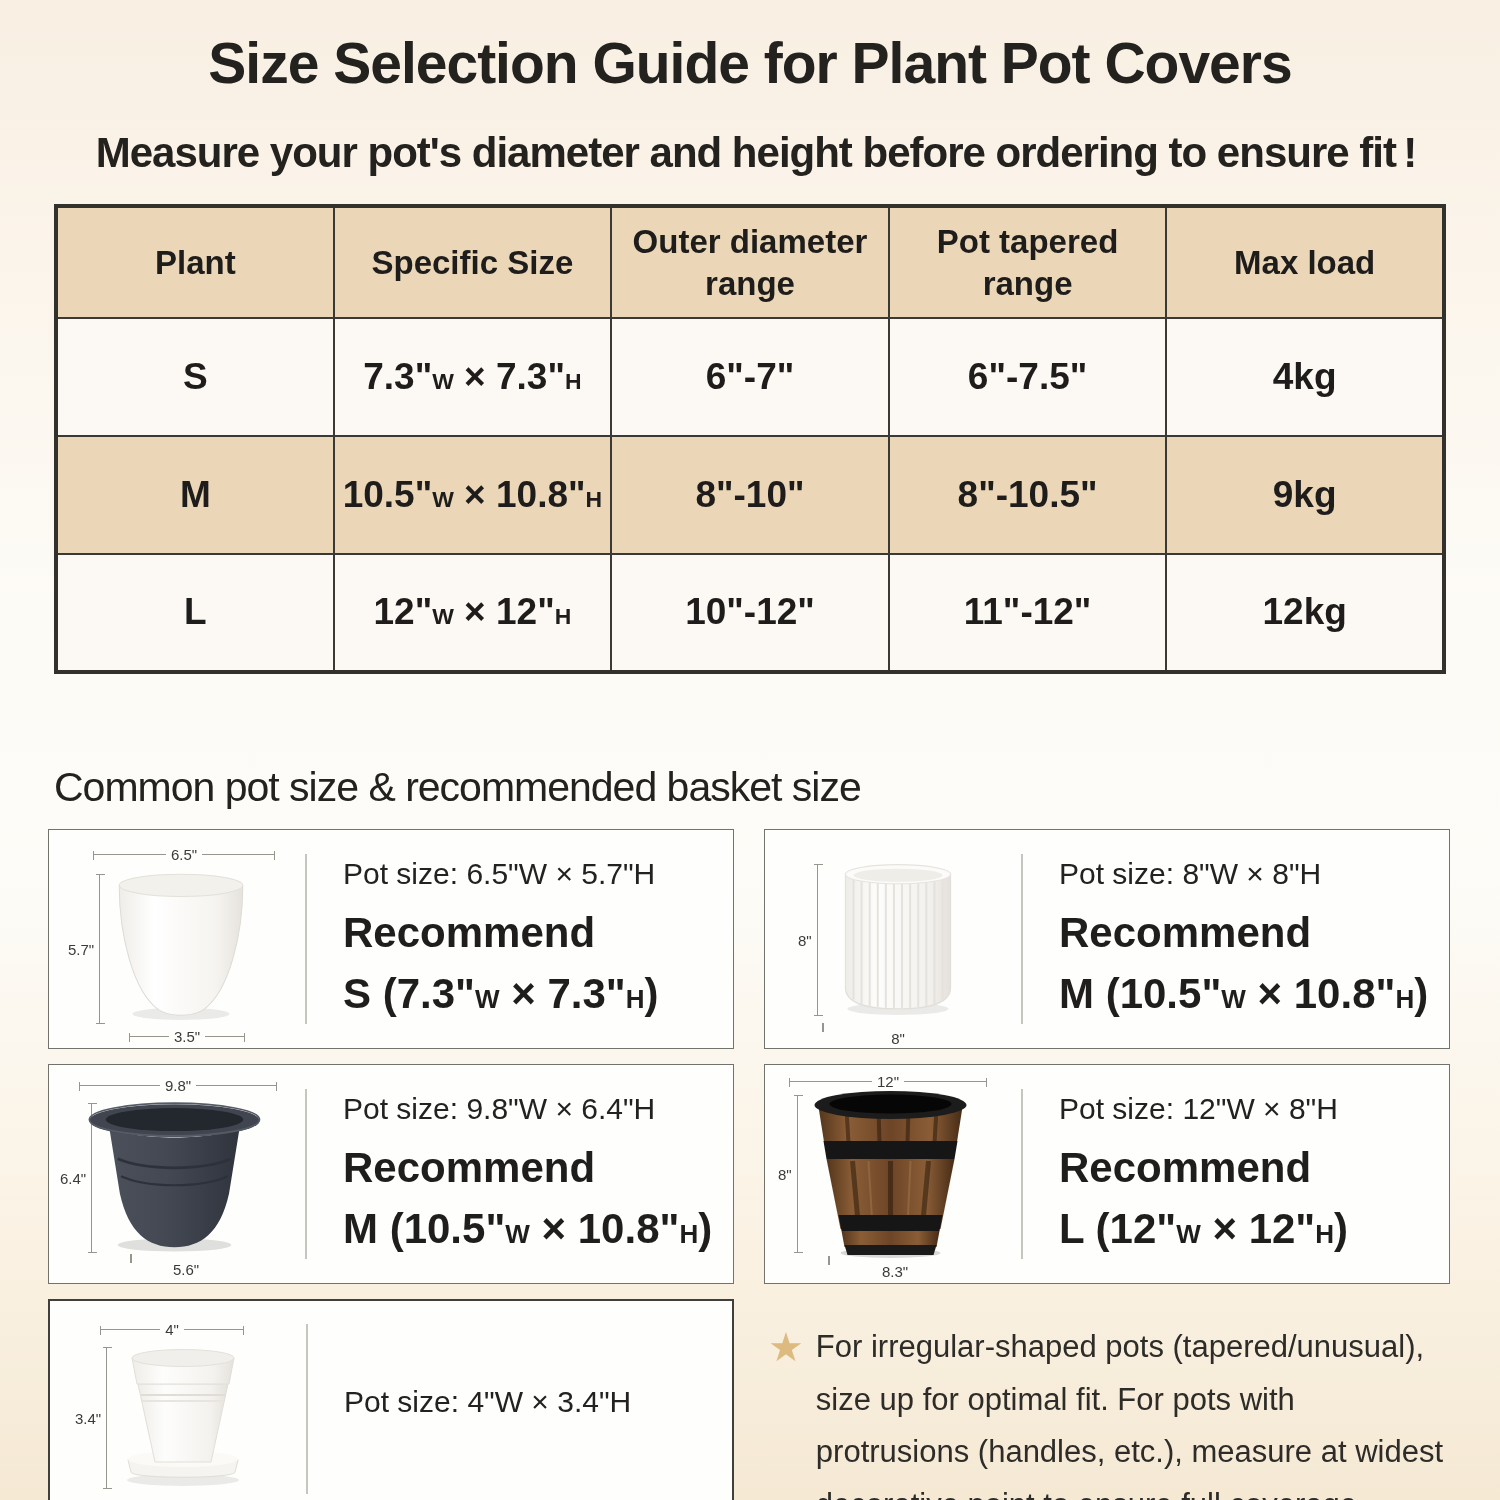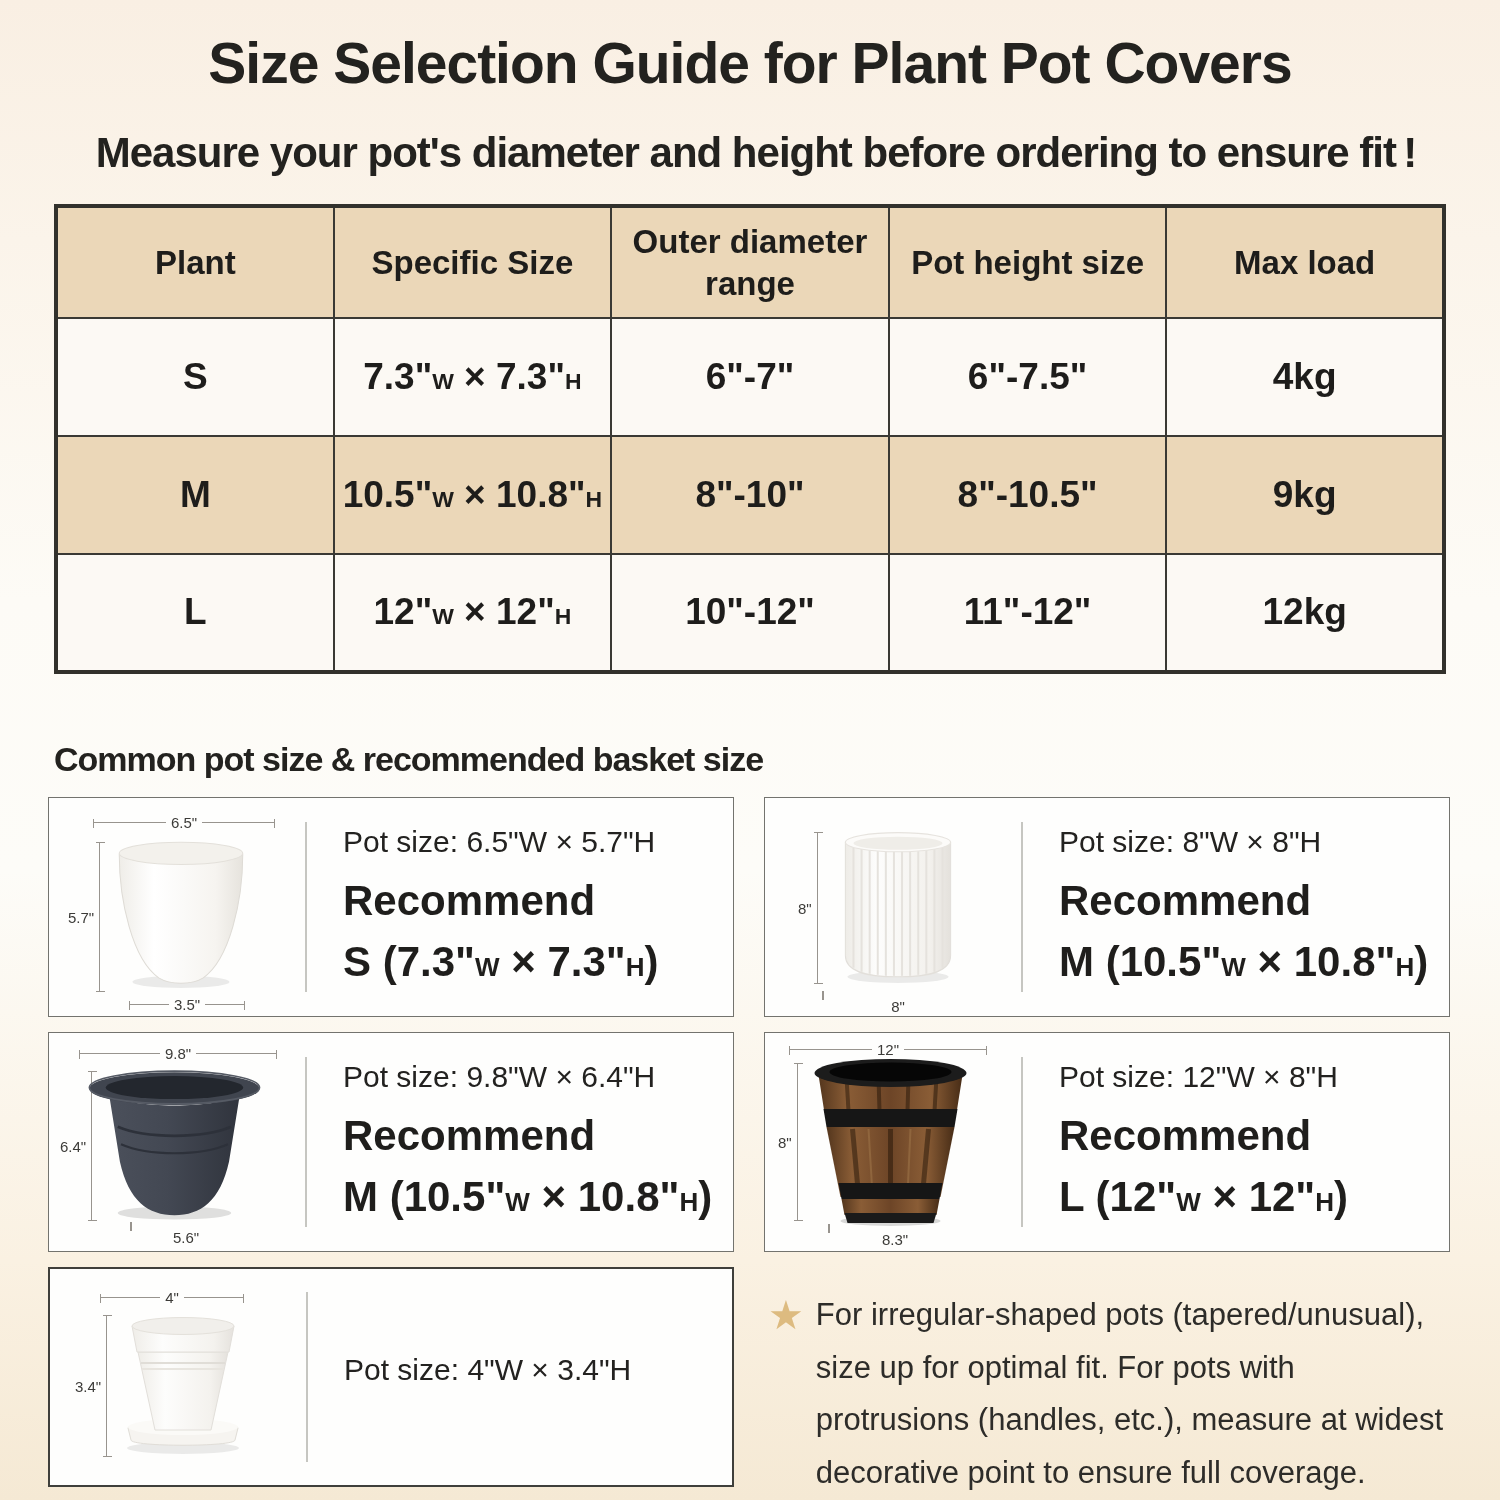--- a/index.html
+++ b/index.html
@@ -32,21 +32,21 @@
     line-height:1.25; color:#1e1d1b;
   }
   table.sizes th { height:112px; background:#ebd7b8; font-size:33px; font-weight:bold; }
   table.sizes td { height:118px; font-size:37px; font-weight:bold; }
   tr.row-light td { background:#fcf9f4; }
   tr.row-tan td   { background:#ebd7b8; }
   .u { font-size:0.62em; } 
 
   
   h3.section {
-    margin:66px 0 0 54px; font-size:34px; font-weight:bold; color:#23221f;
+    margin:90px 0 0 54px; font-size:41px; font-weight:normal; color:#23221f;
     letter-spacing:-1px;
   }
 
   
   .cards {
     margin:18px 50px 0 48px;
     display:grid; grid-template-columns:1fr 1fr; column-gap:30px; row-gap:15px;
   }
   .card {
     height:220px; background:#fefefd; border:1px solid #73736e;
@@ -96,21 +96,21 @@
 
   <h1 class="title">Size Selection Guide for Plant Pot Covers</h1>
   <h2 class="subtitle">Measure your pot's diameter and height before ordering to ensure fit !</h2>
 
   <table class="sizes">
     <thead>
       <tr>
         <th>Plant</th>
         <th>Specific Size</th>
         <th>Outer diameter range</th>
-        <th>Pot height size</th>
+        <th>Pot tapered range</th>
         <th>Max load</th>
       </tr>
     </thead>
     <tbody>
       <tr class="row-light">
         <td>S</td>
         <td>7.3"<span class="u">W</span> × 7.3"<span class="u">H</span></td>
         <td>6"-7"</td>
         <td>6"-7.5"</td>
         <td>4kg</td>

